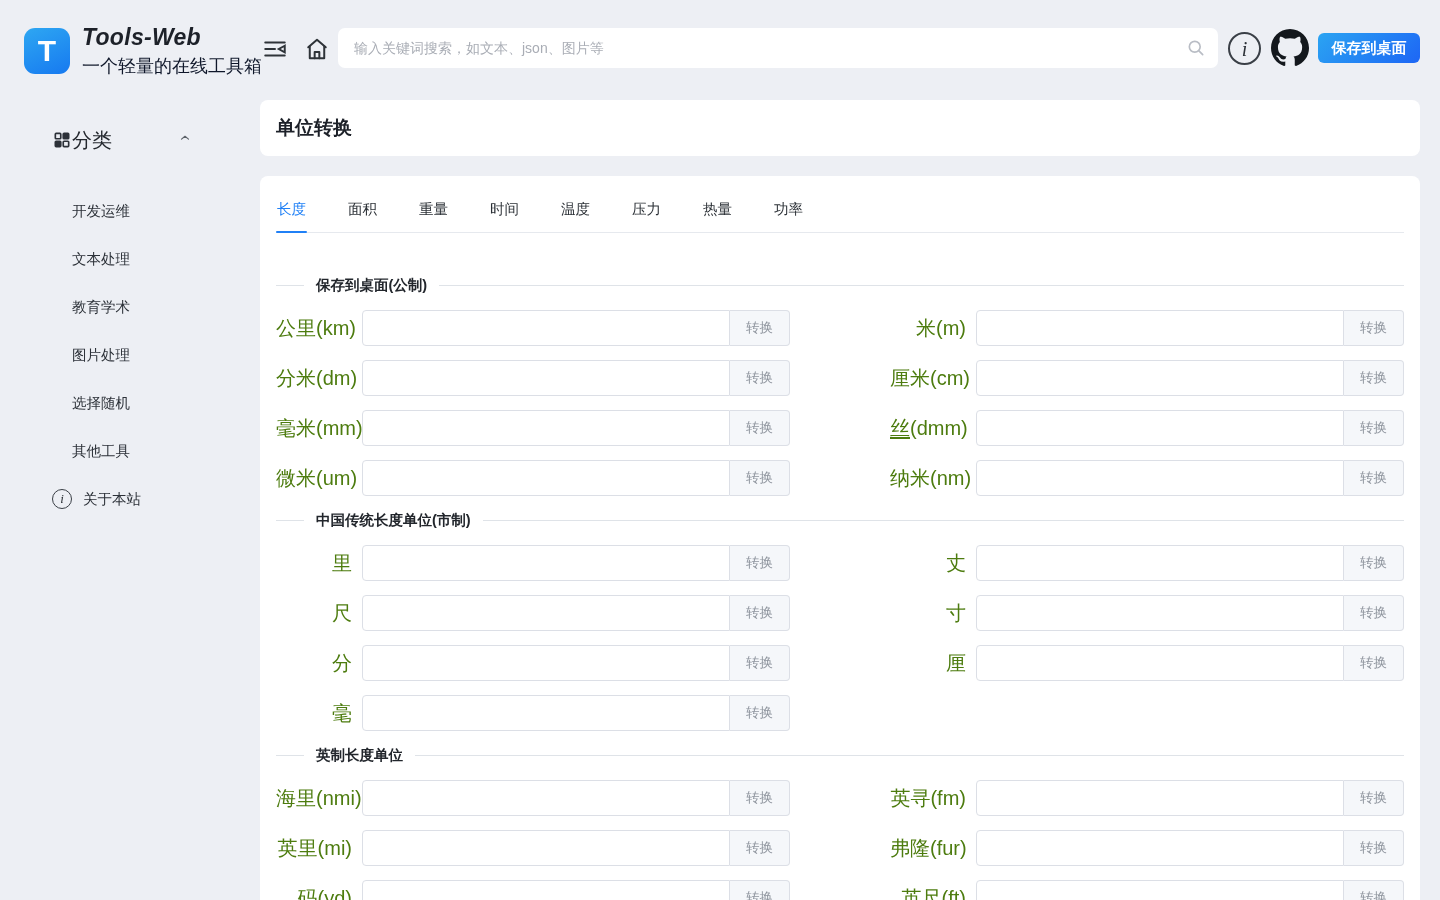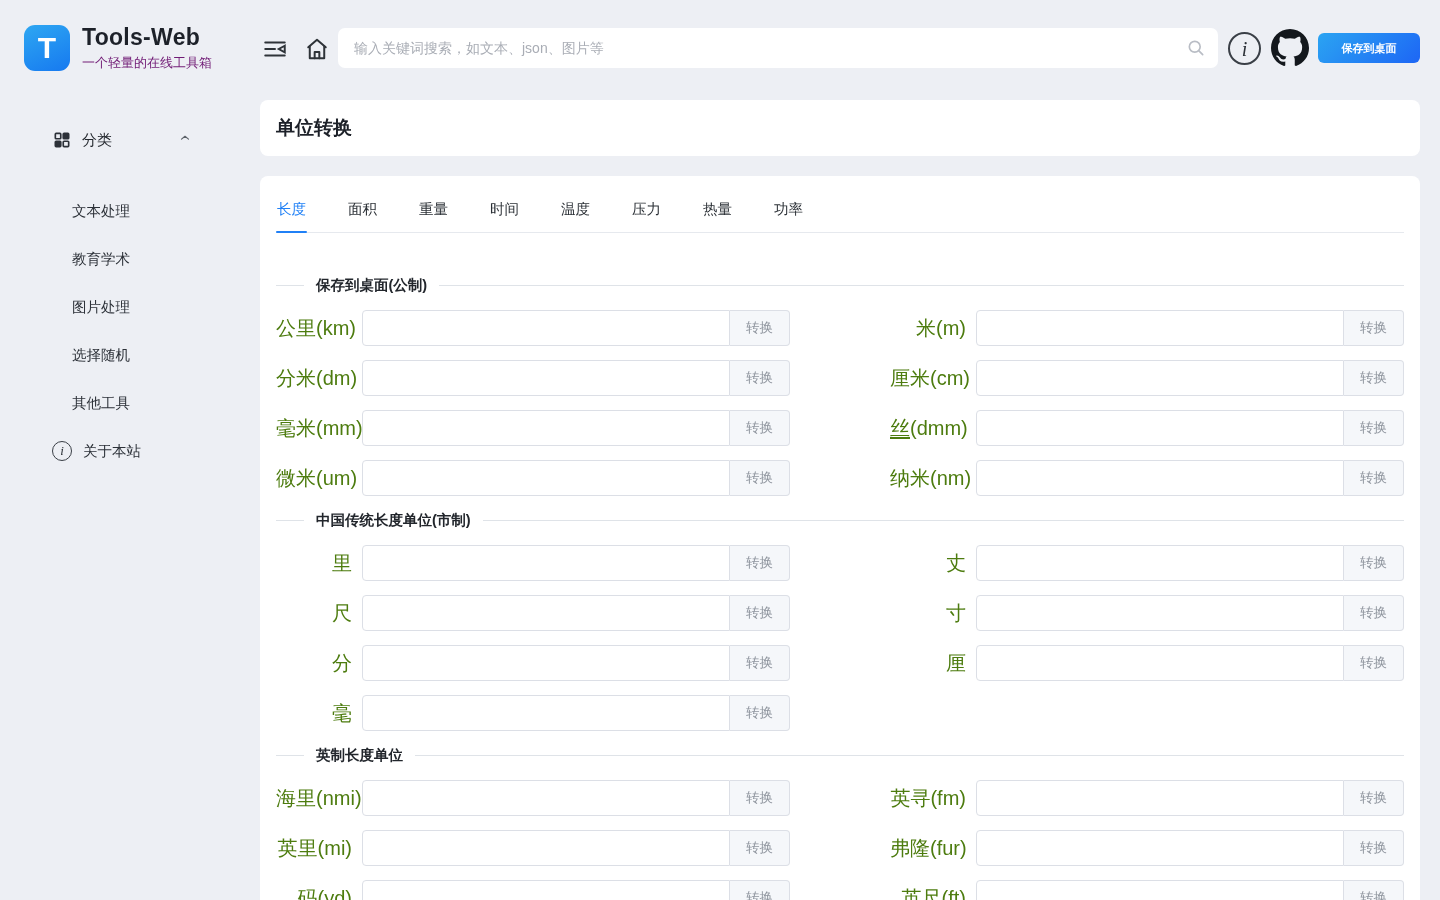--- a/index.html
+++ b/index.html
@@ -12,22 +12,22 @@
   }
   
   header { position:absolute; top:0; left:0; width:1440px; height:96px; }
   .brand { position:absolute; left:24px; top:24px; display:flex; align-items:center; gap:12px; cursor:pointer; }
   .logo {
     width:46px; height:46px; border-radius:11px;
     background:linear-gradient(155deg,#2ea7f2,#1679f0);
     display:flex; align-items:center; justify-content:center;
     color:#fff; font-size:30px; font-weight:bold;
   }
-  .brand-title { font-size:23px; font-weight:bold; color:#1d2129; letter-spacing:.3px; }
-  .brand-subtitle { font-size:13px; color:#701a75; margin-top:3px; }
+  .brand-title { font-size:23px; font-weight:bold; color:#1d2129; letter-spacing:.3px;font-style:italic; }
+  .brand-subtitle { font-size:18px; color:#0f172a; margin-top:3px; }
   .nav-icons { position:absolute; left:260px; top:34px; display:flex; gap:12px; }
   .icon-btn { width:30px; height:30px; display:flex; align-items:center; justify-content:center; cursor:pointer; color:#2e3338; }
   .search-wrap { position:absolute; left:338px; top:28px; width:880px; height:40px; }
   .search-wrap input {
     width:100%; height:100%; border:none; outline:none; background:#fff;
     border-radius:7px; padding:0 42px 0 16px; font-size:14px; color:#303133;
     font-family:inherit;
   }
   .search-wrap input::placeholder { color:#a9adb5; }
   .search-icon { position:absolute; right:12px; top:10px; width:20px; height:20px; cursor:pointer; color:#b9bdc5; }
@@ -35,29 +35,29 @@
     position:absolute; left:1228px; top:32px; width:33px; height:33px;
     border-radius:50%; border:2px solid #3a3f46; background:transparent; cursor:pointer;
     font-family:"Liberation Serif","DejaVu Serif",serif; font-style:italic;
     font-size:20px; color:#2c3137; line-height:28px; text-align:center;
   }
   .github { position:absolute; left:1271px; top:29px; width:38px; height:38px; cursor:pointer; color:#14181d; }
   .save-btn {
     position:absolute; left:1318px; top:33px; width:102px; height:30px;
     border:none; border-radius:6px; cursor:pointer;
     background:linear-gradient(135deg,#2ba4f2,#1d66f5);
-    color:#fff; font-size:11px; font-weight:bold; font-family:inherit;
+    color:#fff; font-size:15px; font-weight:bold; font-family:inherit;
   }
   
   aside { position:absolute; left:0; top:96px; width:260px; bottom:0; }
   .cat-header {
     margin:30px 0 0 52px; width:140px; height:28px;
     display:flex; align-items:center; cursor:pointer;
   }
-  .cat-header .cat-label { margin-left:10px; font-size:15px; color:#24282e; }
+  .cat-header .cat-label { font-size:20px; color:#24282e; }
   .cat-header .chev { margin-left:auto; color:#5b6168; }
   .nav-list { margin-top:33px; }
   .nav-item {
     height:48px; display:flex; align-items:center; padding-left:72px;
     font-size:14.5px; color:#2c3138; cursor:pointer;
   }
   .about-item {
     height:48px; display:flex; align-items:center; padding-left:52px; gap:11px;
     font-size:14.5px; color:#2c3138; cursor:pointer;
   }
@@ -171,20 +171,21 @@
       <rect x="13.5" y="13.5" width="6.5" height="6.5" rx="1"></rect>
     </svg>
     <span class="cat-label">分类</span>
     <span class="chev">
       <svg width="14" height="14" viewBox="0 0 24 24" fill="none" stroke="currentColor" stroke-width="2" stroke-linecap="round" stroke-linejoin="round">
         <path d="M6 14 L12 9 L18 14"></path>
       </svg>
     </span>
   </div>
   <nav class="nav-list" id="nav-list">
+      <div class="nav-item">开发运维</div>
       <div class="nav-item">文本处理</div>
       <div class="nav-item">教育学术</div>
       <div class="nav-item">图片处理</div>
       <div class="nav-item">选择随机</div>
       <div class="nav-item">其他工具</div>
     </nav>
   <div class="about-item">
     <span class="about-icon">i</span>
     <span>关于本站</span>
   </div>

